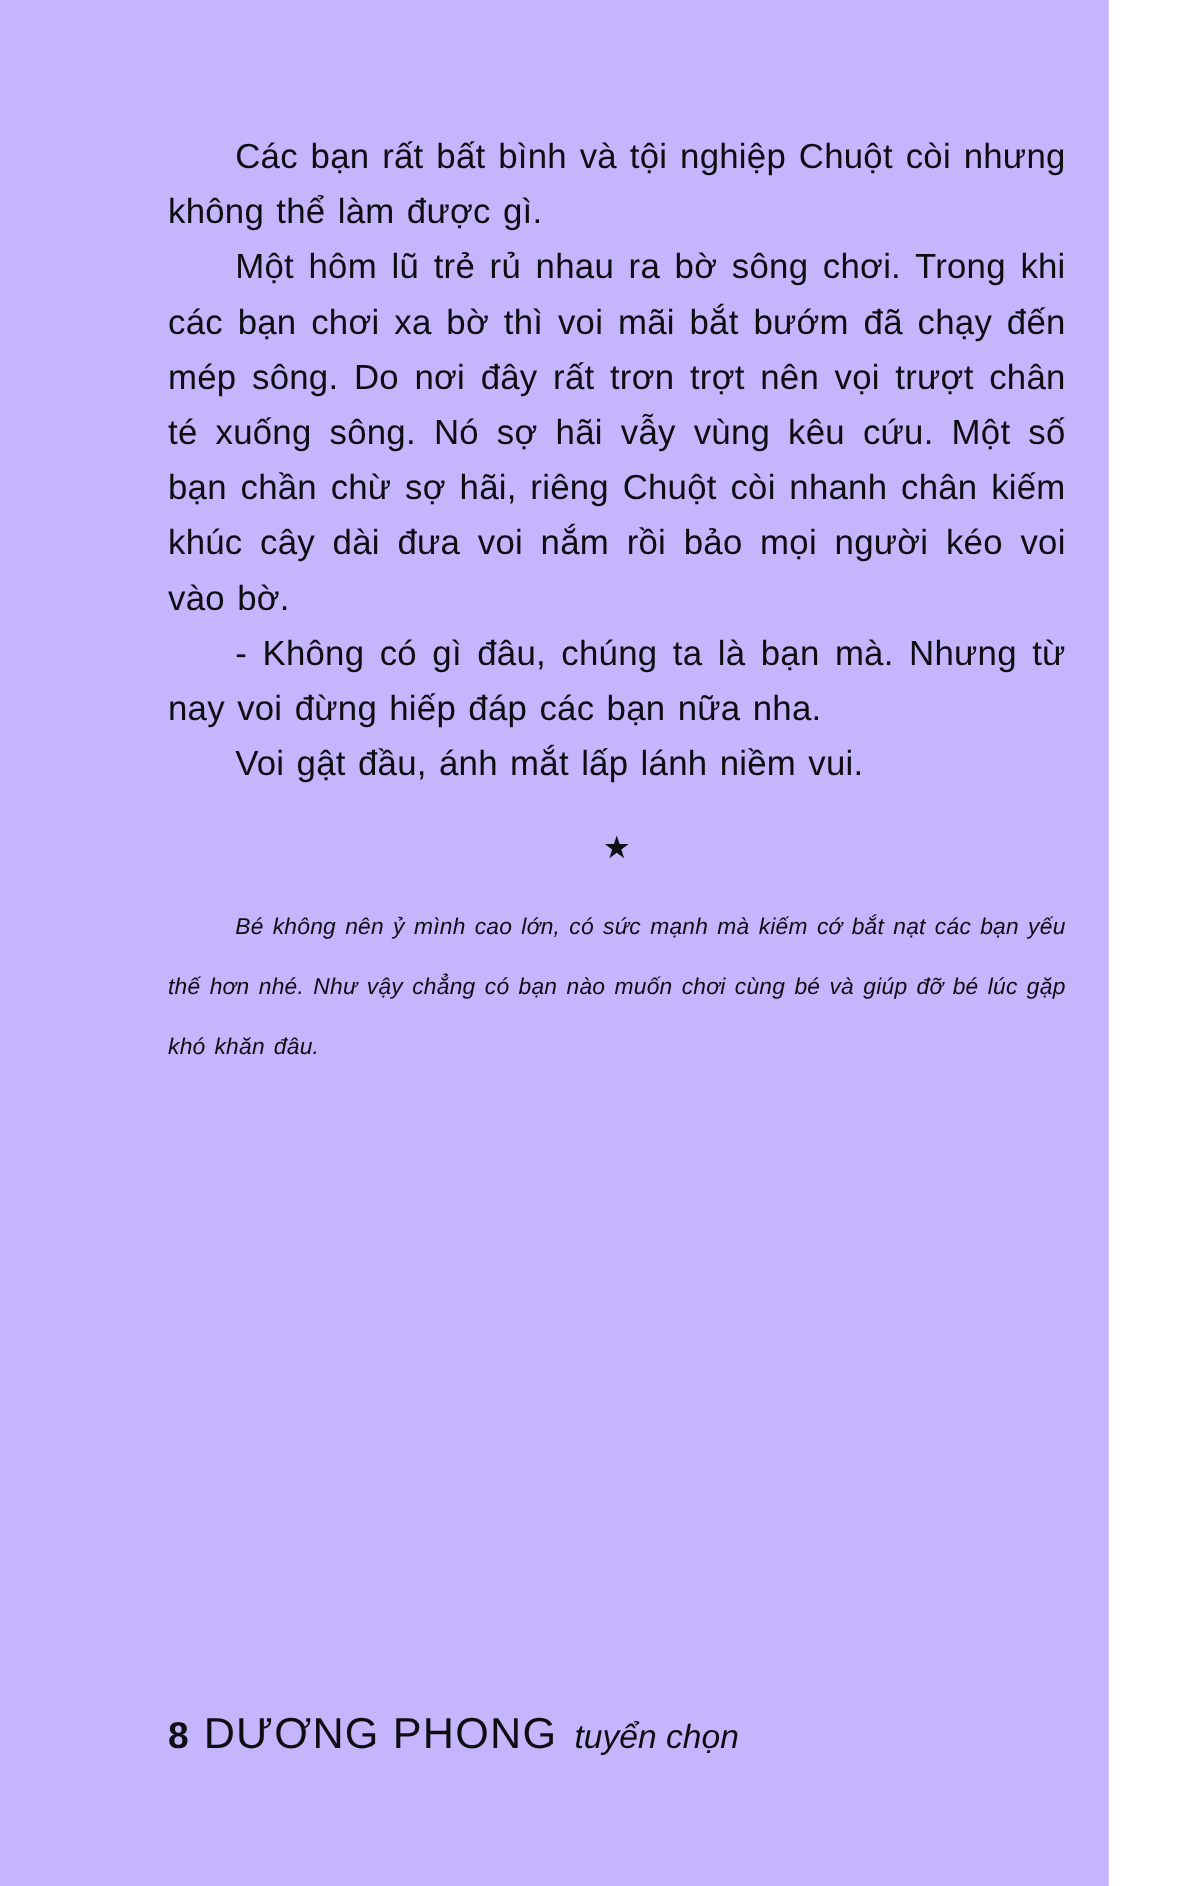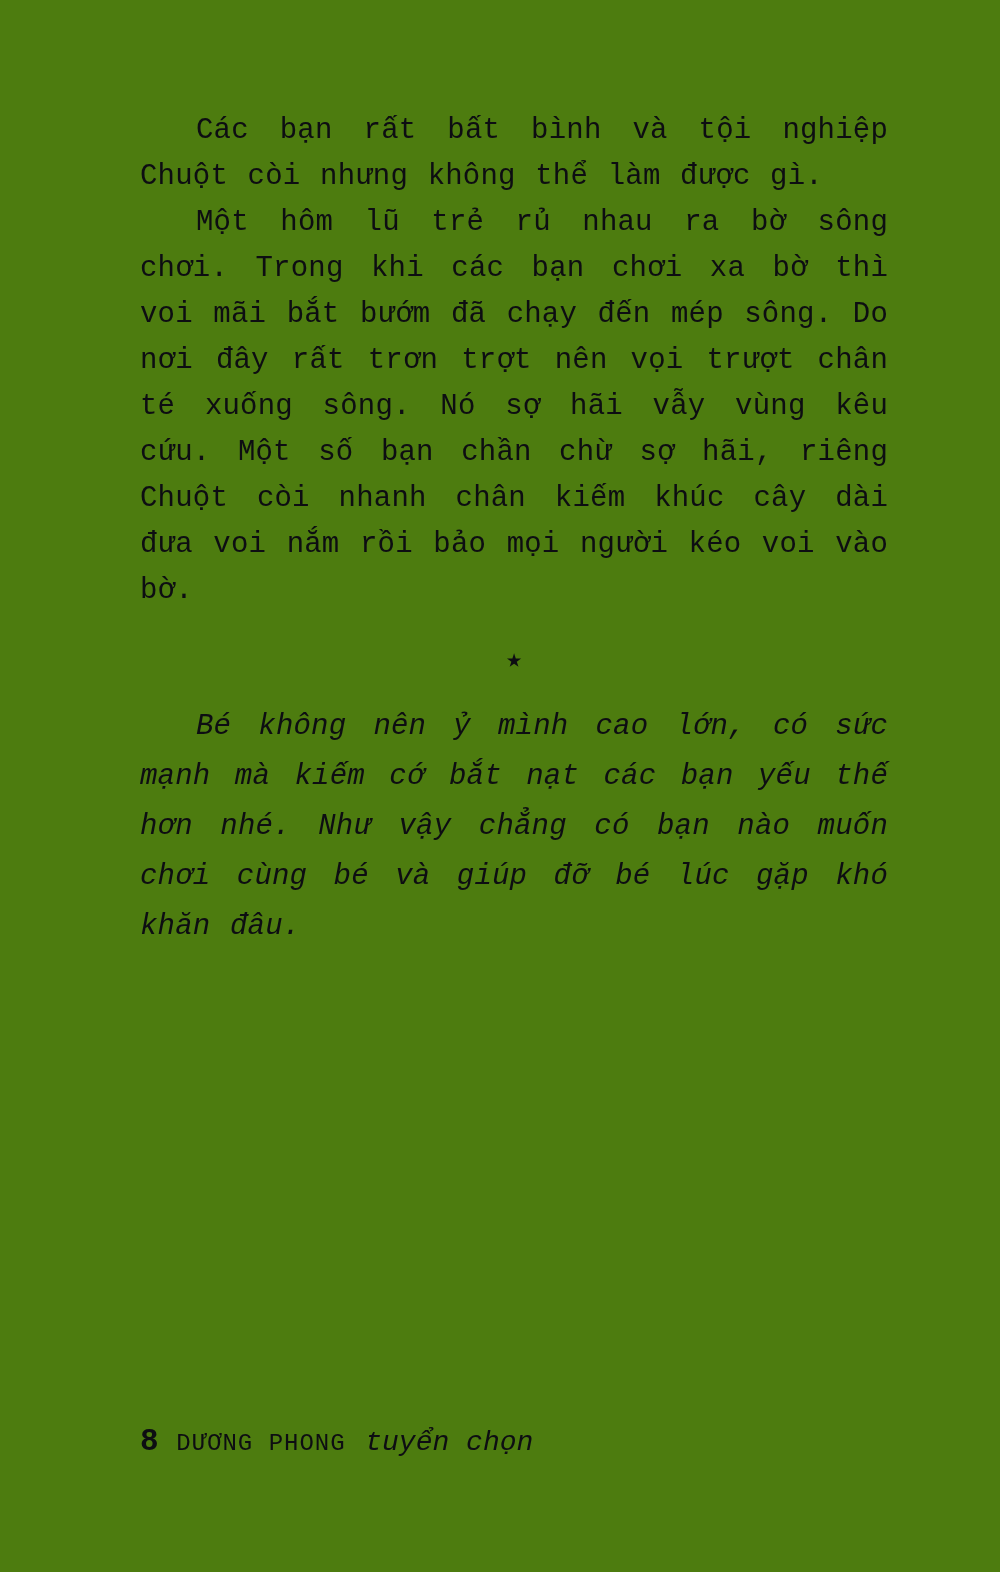--- a/index.html
+++ b/index.html
@@ -2,25 +2,25 @@
 <html lang="vi"><head>
 <meta charset="utf-8">
 <style>
   html, body {
     margin: 0;
     padding: 0;
     background: #ffffff;
   }
   .page {
     position: relative;
-    width: 1000px;
+    width: 924px;
     height: 1572px;
-    background: #4d7c0f;
+    background: #c4b5fd;
     color: #0d0d12;
-    font-family: Liberation Mono, monospace;
+    font-family: Liberation Sans, sans-serif;
     box-sizing: border-box;
     overflow: hidden;
   }
   .text-block {
     position: absolute;
     top: 108px;
     left: 140px;
     width: 748px;
   }
   .para {
@@ -32,58 +32,60 @@
     letter-spacing: 0.2px;
     word-spacing: 2px;
   }
   .star-sep {
     text-align: center;
     font-size: 26px;
     margin: 26px 0 22px 0;
     line-height: 40px;
   }
   .moral {
-    font-size: 29px;
+    font-size: 19px;
     line-height: 50px;
     font-style: italic;
     text-align: justify;
     text-indent: 56px;
     margin: 8px 0 0 0;
     letter-spacing: 0.2px;
     word-spacing: 2px;
   }
   .footer {
     position: absolute;
     left: 140px;
     top: 1424px;
     white-space: nowrap;
   }
   .footer .page-num {
     font-weight: bold;
     font-size: 31px;
   }
   .footer .publisher {
-    font-size: 24px;
+    font-size: 36px;
     letter-spacing: 1px;
     margin-left: 8px;
   }
   .footer .suffix {
     font-style: italic;
     font-size: 28px;
     margin-left: 10px;
   }
 </style>
 </head>
 <body>
 
 <div class="page">
 
   <div class="text-block">
     <p class="para">Các bạn rất bất bình và tội nghiệp Chuột còi nhưng không thể làm được gì.</p>
     <p class="para">Một hôm lũ trẻ rủ nhau ra bờ sông chơi. Trong khi các bạn chơi xa bờ thì voi mãi bắt bướm đã chạy đến mép sông. Do nơi đây rất trơn trợt nên vọi trượt chân té xuống sông. Nó sợ hãi vẫy vùng kêu cứu. Một số bạn chần chừ sợ hãi, riêng Chuột còi nhanh chân kiếm khúc cây dài đưa voi nắm rồi bảo mọi người kéo voi vào bờ.</p>
+    <p class="para">- Không có gì đâu, chúng ta là bạn mà. Nhưng từ nay voi đừng hiếp đáp các bạn nữa nha.</p>
+    <p class="para">Voi gật đầu, ánh mắt lấp lánh niềm vui.</p>
 
     <div class="star-sep">★</div>
 
     <p class="moral">Bé không nên ỷ mình cao lớn, có sức mạnh mà kiếm cớ bắt nạt các bạn yếu thế hơn nhé. Như vậy chẳng có bạn nào muốn chơi cùng bé và giúp đỡ bé lúc gặp khó khăn đâu.</p>
   </div>
 
   <div class="footer">
     <span class="page-num">8</span>
     <span class="publisher">DƯƠNG PHONG</span>
     <span class="suffix">tuyển chọn</span>

